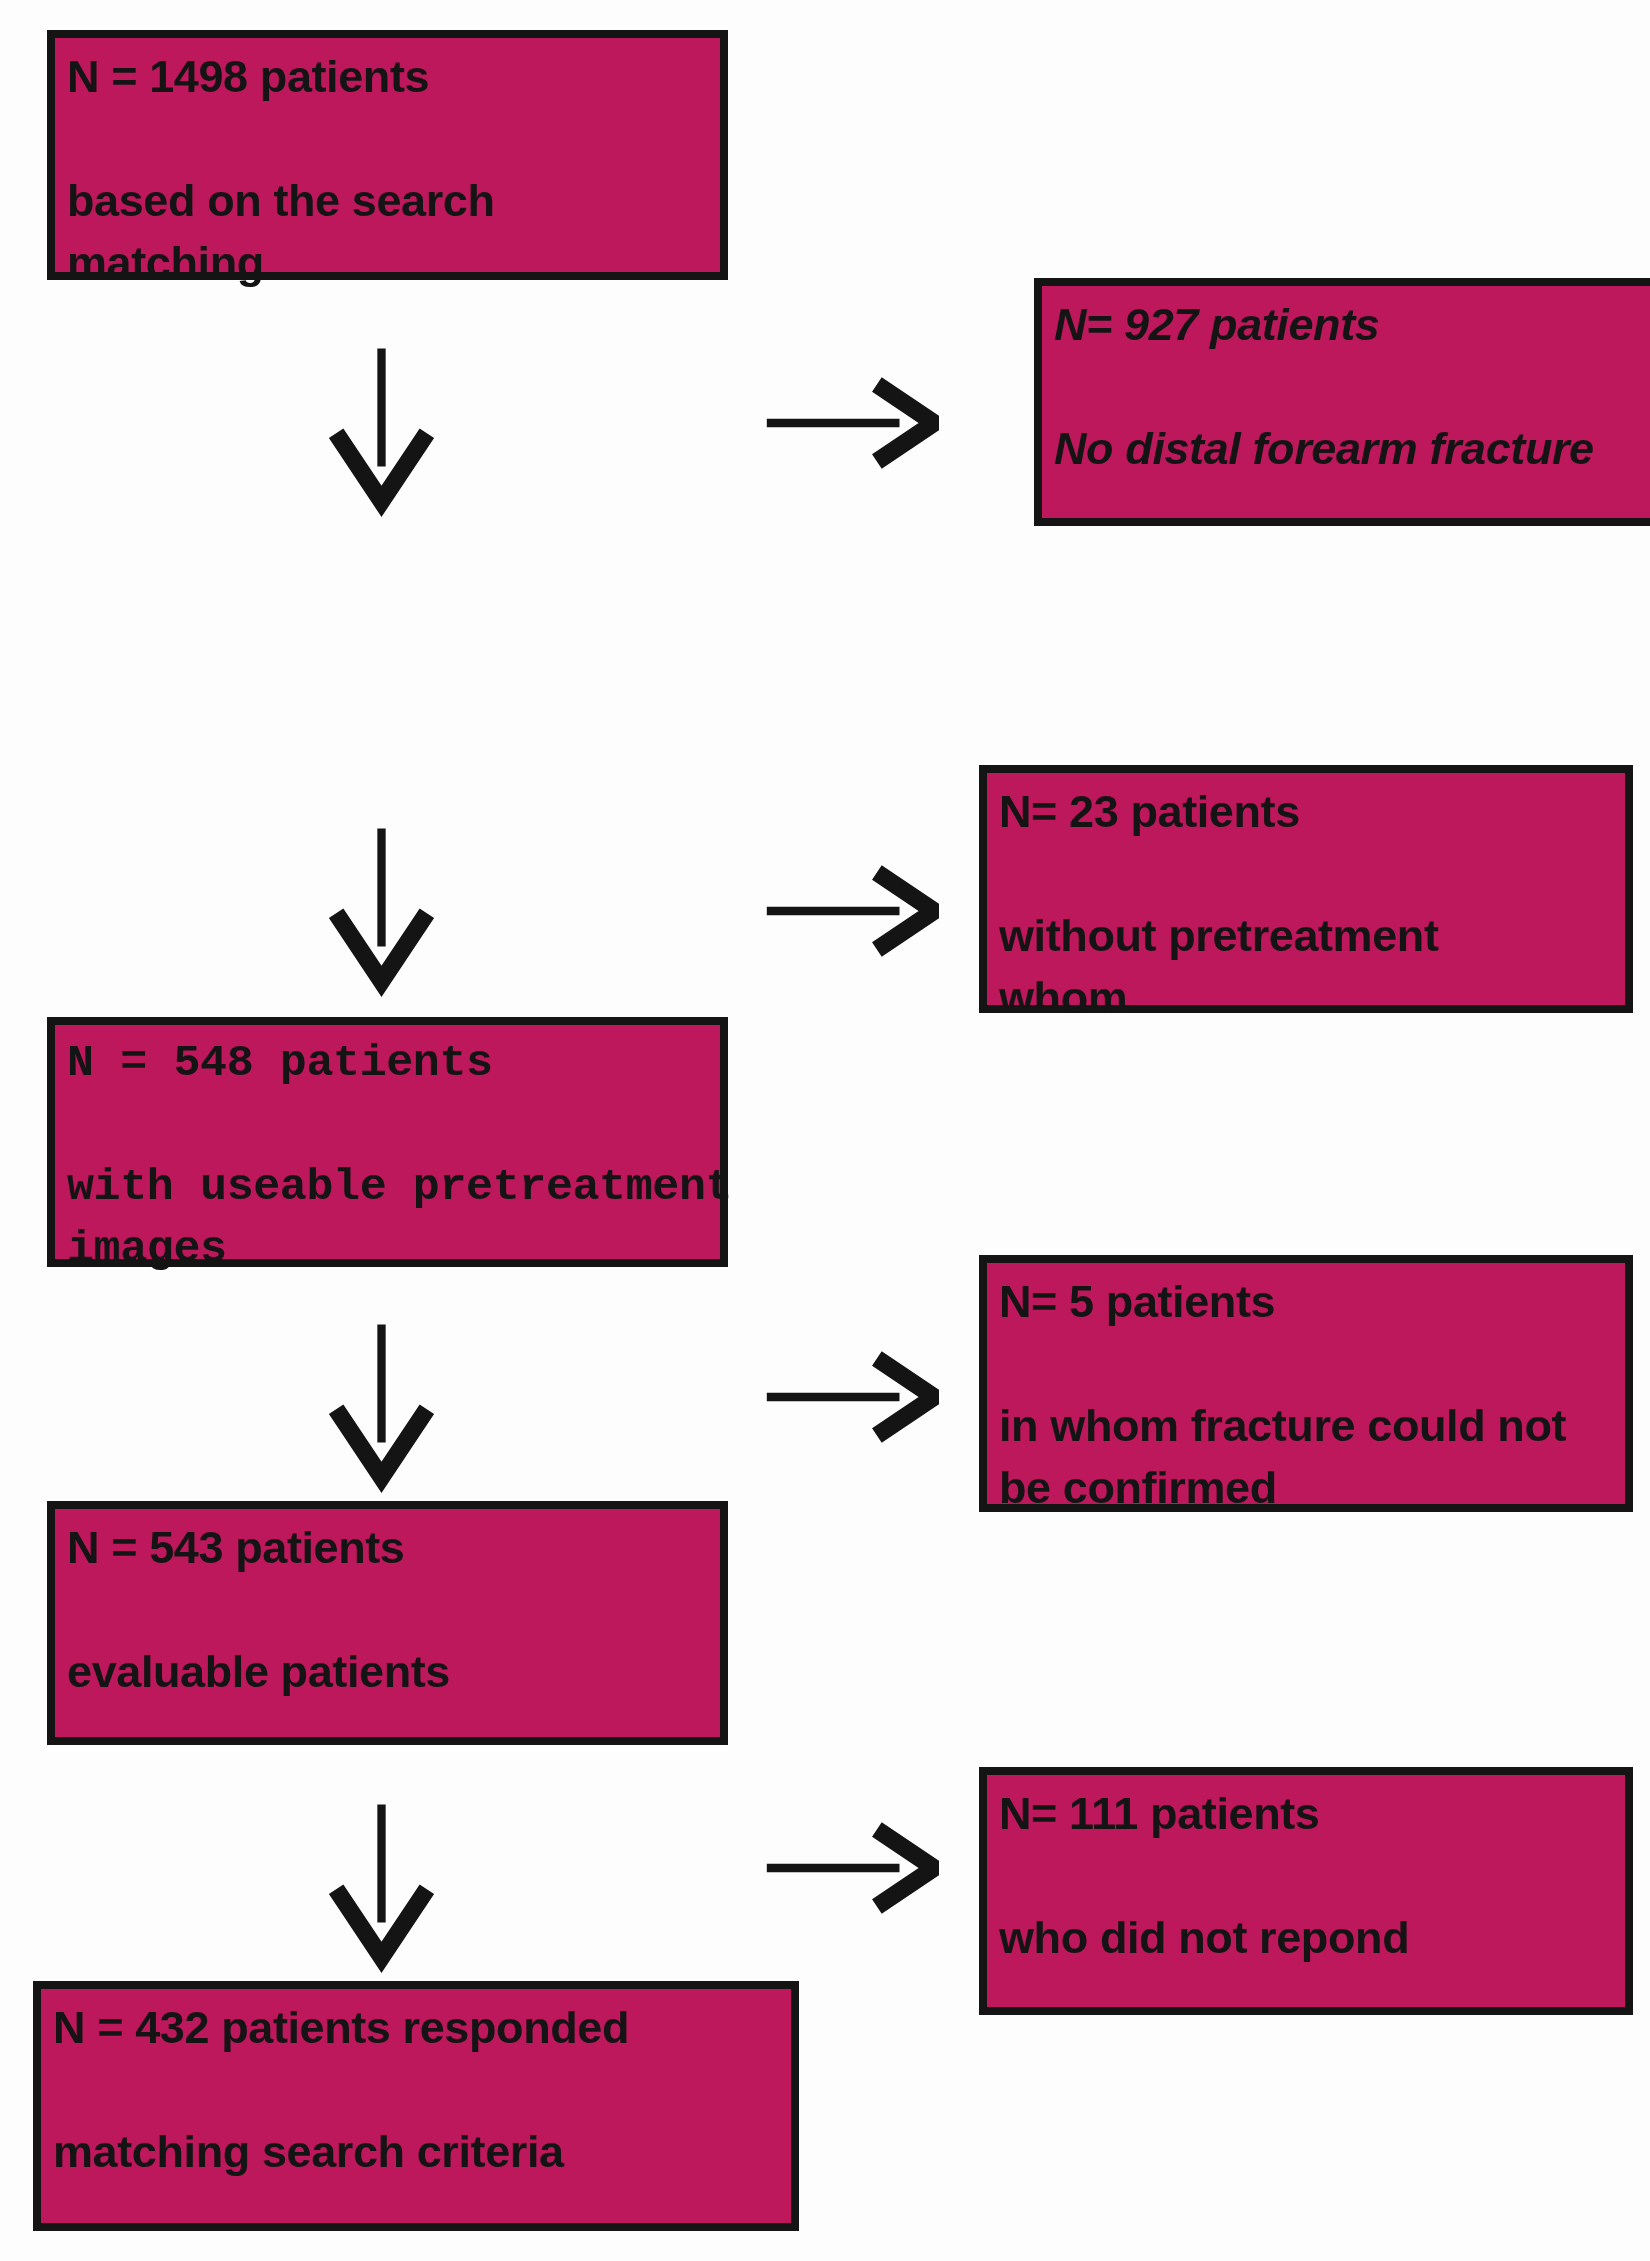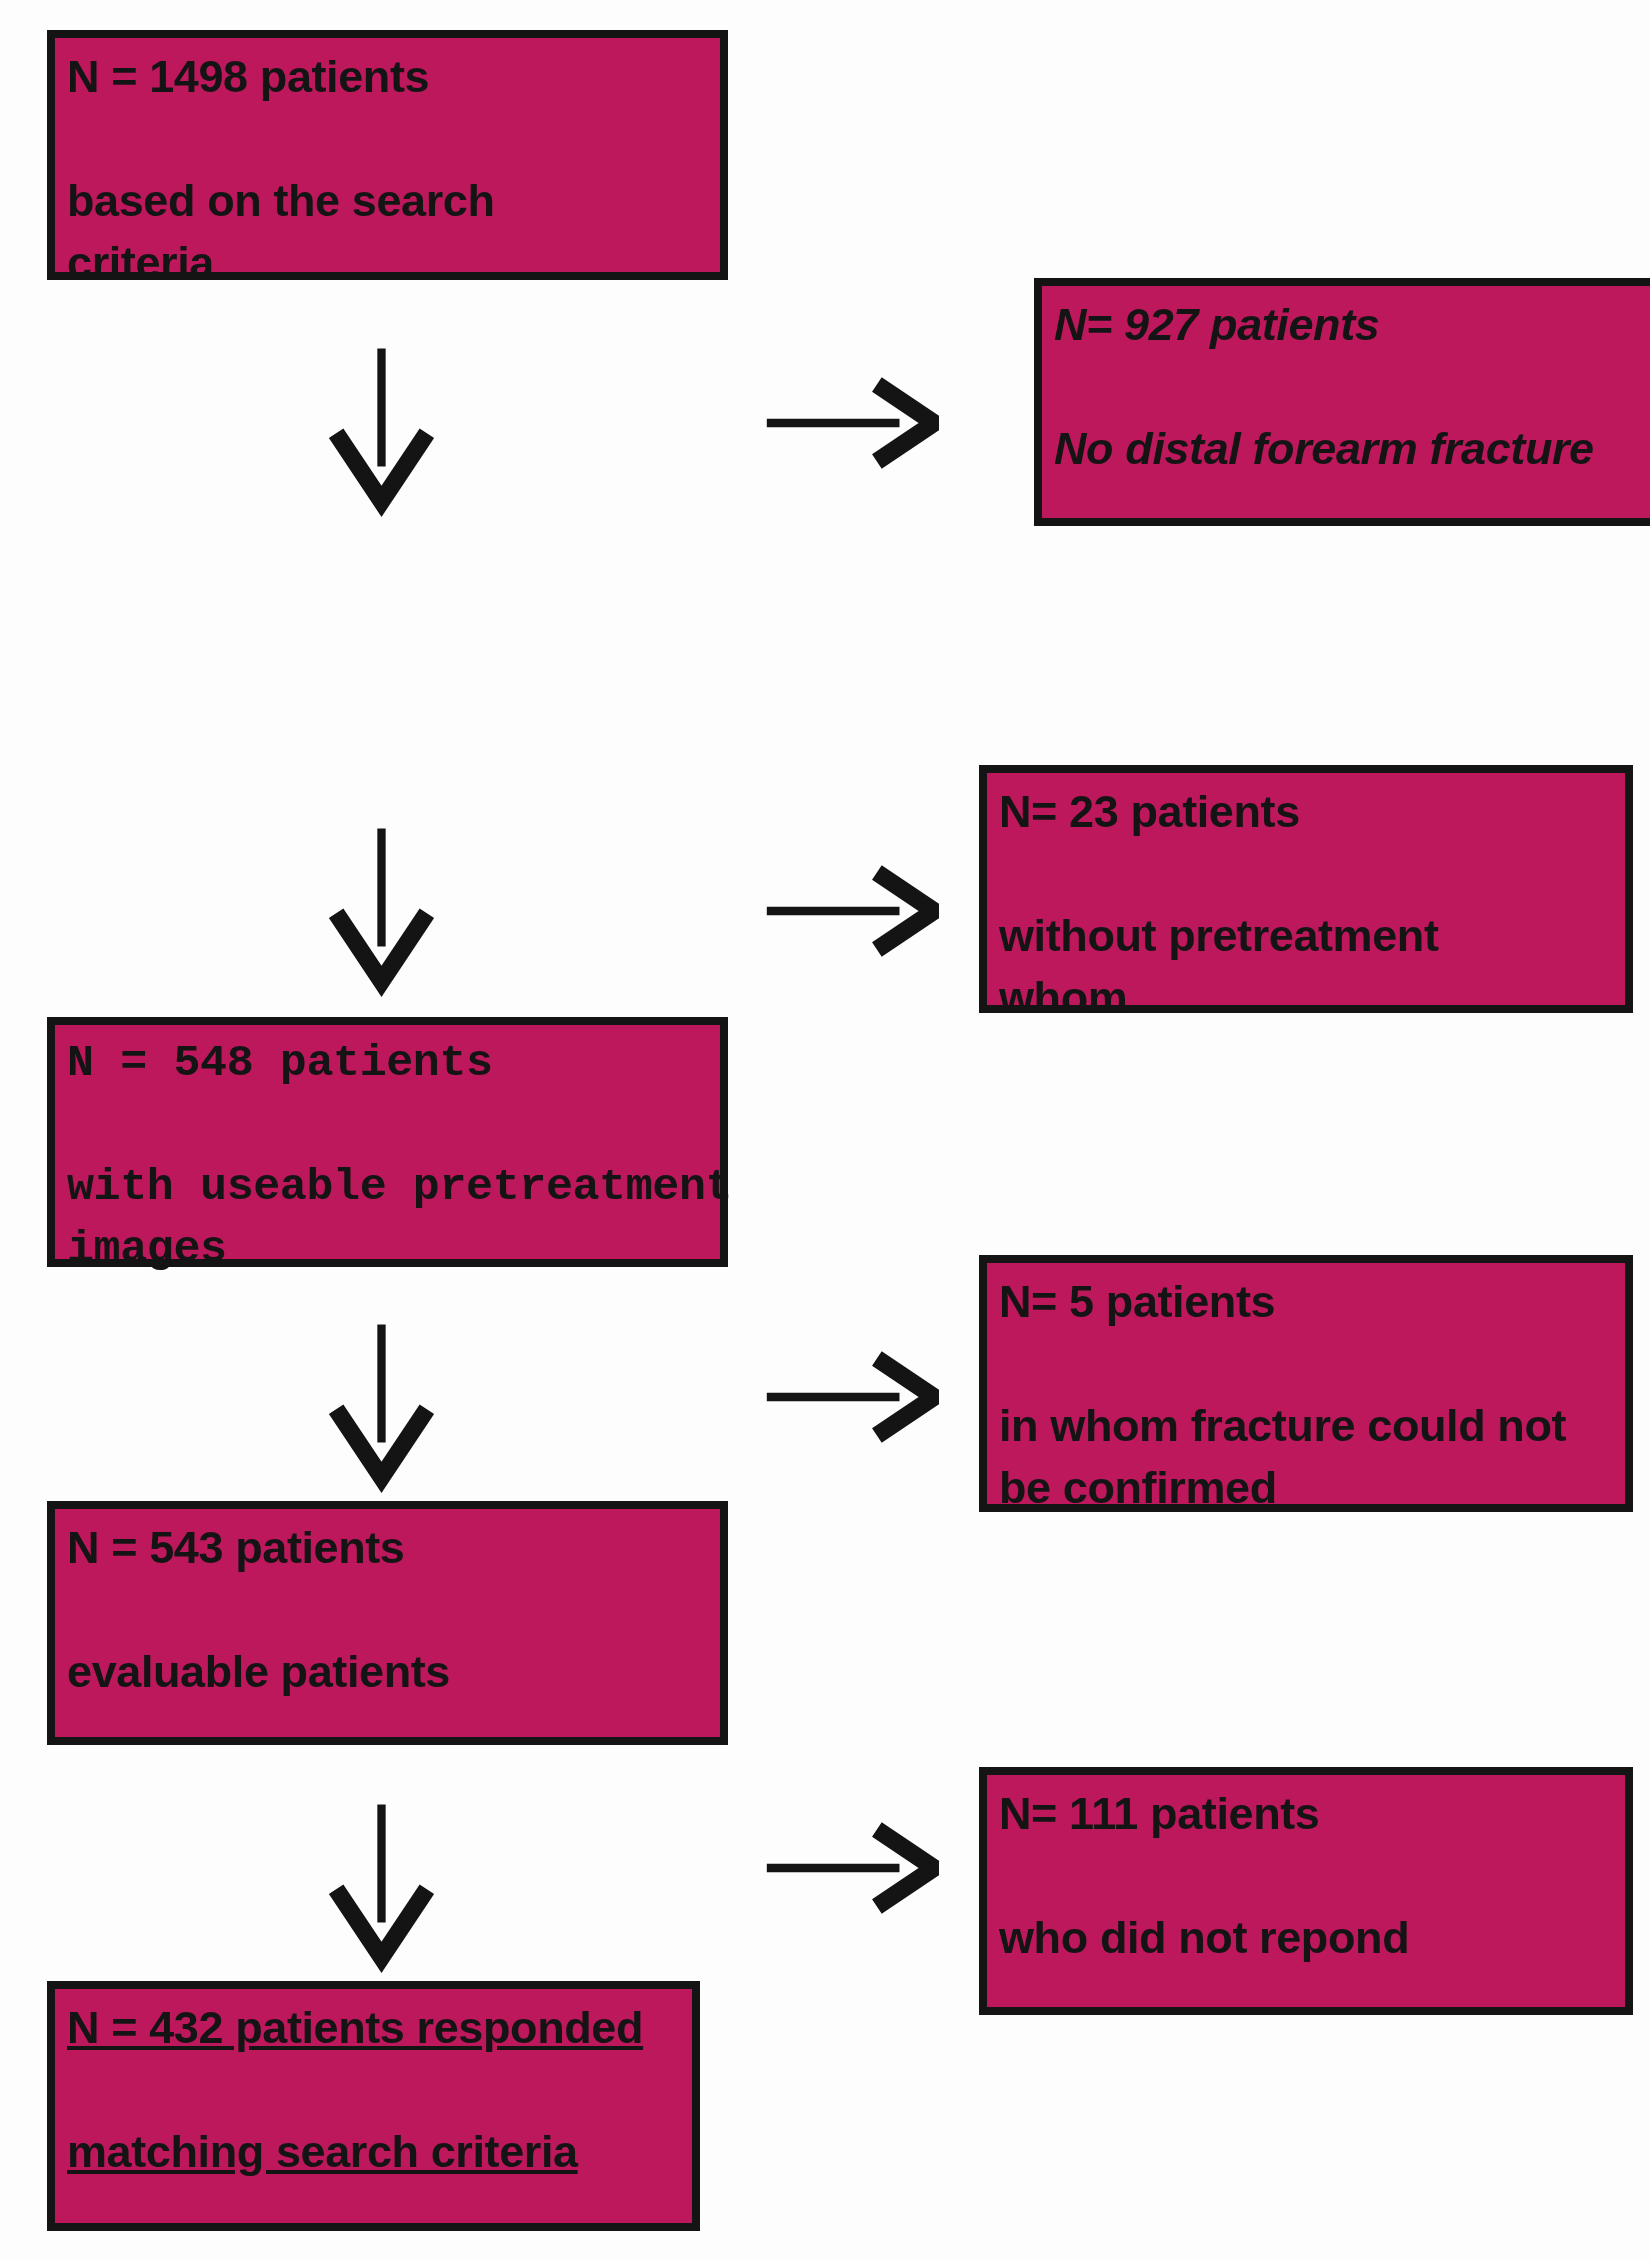--- a/index.html
+++ b/index.html
@@ -24,21 +24,21 @@
     letter-spacing:-0.4px;
   }
   .nline,.dline{white-space:nowrap;height:62px;overflow:visible;}
   .gap{height:62px;}
 
   
   .b-l1{left:47px; top:30px;   width:681px;height:250px;}
   .b-l2{left:47px; top:529px;  width:681px;height:250px;}
   .b-l3{left:47px; top:1017px; width:681px;height:250px;font-family:Liberation Mono, monospace;}
   .b-l4{left:47px; top:1501px; width:681px;height:244px;}
-  .b-l5{left:47px; top:1981px; width:653px;height:250px;text-decoration:underline;}
+  .b-l5{left:33px; top:1981px; width:766px;height:250px;}
   
   .b-r1{left:1034px;top:278px; width:734px;height:248px;font-style:italic;}
   .b-r2{left:979px;top:765px;width:654px;height:248px;}
   .b-r3{left:979px;top:1255px;width:654px;height:257px;}
   .b-r4{left:979px;top:1738px;width:654px;height:248px;margin-top:29px;}
 
   .arrow{position:absolute;stroke:var(--arrow,#141414);}
   .arrow line{stroke-width:11px;fill:none;}
   .arrow polyline{stroke-width:23px;fill:none;}
 
@@ -53,21 +53,21 @@
 </style>
 </head>
 <body>
 
 <div class="canvas">
 
   <div class="box b-l1">
     <div class="nline">N = 1498 patients</div>
     <div class="gap"></div>
     <div class="dline">based on the search</div>
-    <div class="dline">criteria</div>
+    <div class="dline">matching</div>
   </div>
 
 
   <div class="box b-l3">
     <div class="nline">N = 548 patients</div>
     <div class="gap"></div>
     <div class="dline">with useable pretreatment</div>
     <div class="dline">images</div>
   </div>
 

